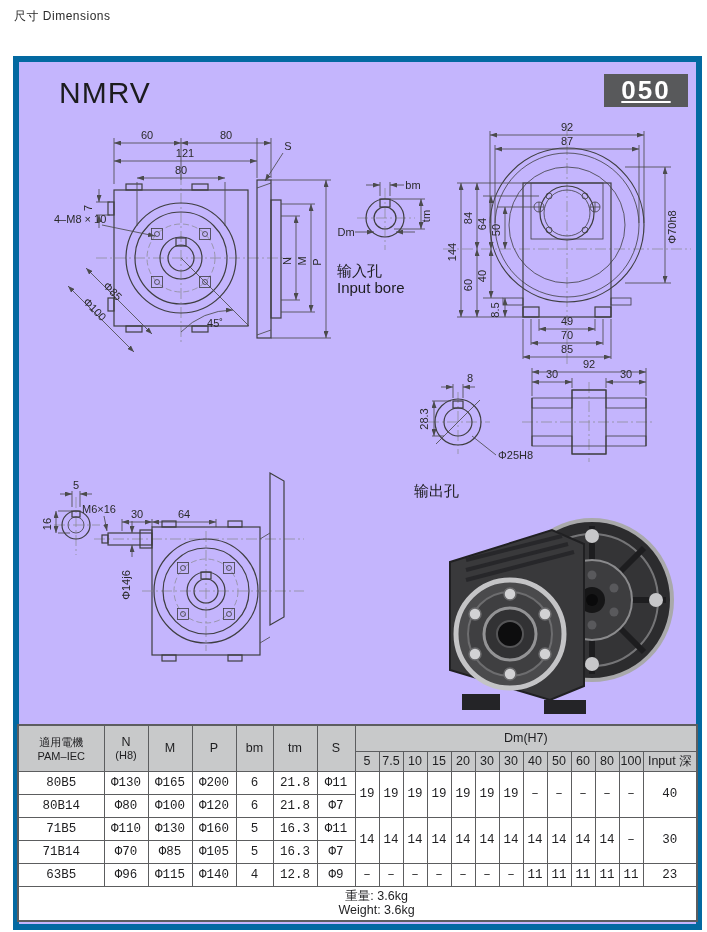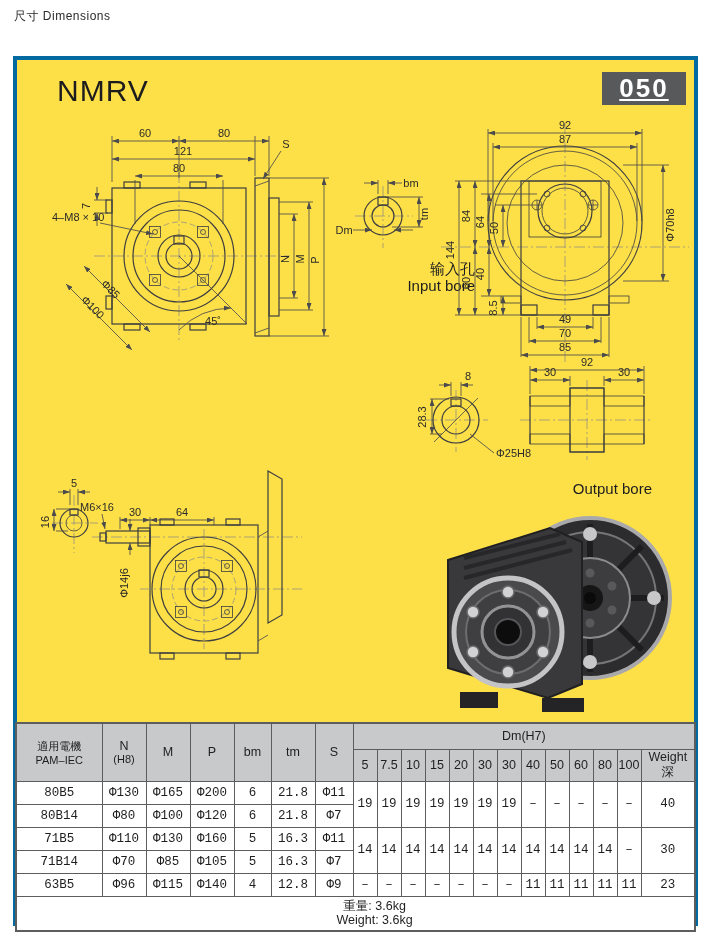--- a/index.html
+++ b/index.html
@@ -4,39 +4,39 @@
 <style>
   html,body{margin:0;padding:0;}
   body{
     width:707px;height:932px;position:relative;background:#ffffff;
     font-family:"Liberation Sans","DejaVu Sans",sans-serif;color:#222;
     overflow:hidden;
   }
   .page-title{position:absolute;left:14px;top:8px;font-size:12px;color:#2b2b2b;letter-spacing:0.5px;}
   .panel{
     position:absolute;left:13px;top:56px;width:677px;height:862px;
-    border:4px solid #0369a1;background:#fde047;
+    border:6px solid #0369a1;background:#c4b5fd;
   }
   .model-heading{position:absolute;left:40px;top:14px;font-size:30px;color:#1c1c1e;letter-spacing:1px;}
   .vs-heading{position:absolute;left:40px;top:334px;font-size:24px;color:#1c1c1e;letter-spacing:0.5px;}
   .size-badge{
     position:absolute;left:585px;top:12px;width:84px;height:33px;background:#58595b;
     color:#fff;font-size:26px;font-weight:bold;display:flex;align-items:center;justify-content:center;
     letter-spacing:2px;
     text-decoration:underline;
   }
   .abs{position:absolute;}
   .draw text{font-size:11px;fill:#2a2a2a;text-anchor:middle;}
   .draw text.lbl{text-anchor:start;}
   .draw .ol{fill:none;stroke:#3e3e40;stroke-width:1.2;}
   .draw .ol2{fill:none;stroke:#3e3e40;stroke-width:0.8;}
   .draw .dim{fill:none;stroke:#4b4b4d;stroke-width:0.85;}
   .draw .cl{fill:none;stroke:#87888a;stroke-width:0.7;stroke-dasharray:11 3 2 3;}
   .draw .clc{fill:none;stroke:#87888a;stroke-width:0.7;stroke-dasharray:6 3;}
-  .caption{ text-align:right;font-size:15px;color:#1d1d1f;line-height:17px; }
+  .caption{ text-align:left;font-size:15px;color:#1d1d1f;line-height:17px; }
   
   .dim-table{
     position:absolute;left:-2px;top:662px;width:681px;border-collapse:collapse;table-layout:fixed;
     border:2px solid #5c5d5f;background:#fff;
   }
   .dim-table th,.dim-table td{
     border:1px solid #5c5d5f;text-align:center;vertical-align:middle;padding:0;
     font-weight:normal;font-size:12.5px;color:#1e1e20;
   }
   .dim-table thead th{background:#c8c9ca;}
@@ -350,21 +350,21 @@
       <line class="dim" x1="118" y1="14" x2="232" y2="14" marker-start="url(#arw)" marker-end="url(#arw)"></line>
       <text x="175" y="10">92</text>
       <line class="dim" x1="158" y1="20" x2="158" y2="30"></line>
         <line class="dim" x1="192" y1="20" x2="192" y2="30"></line>
       <line class="dim" x1="118" y1="24" x2="158" y2="24" marker-start="url(#arw)" marker-end="url(#arw)"></line>
       <text x="138" y="20">30</text>
       <line class="dim" x1="192" y1="24" x2="232" y2="24" marker-start="url(#arw)" marker-end="url(#arw)"></line>
       <text x="212" y="20">30</text>
     </svg>
     <div class="caption" style="margin-top:2px;">
-      <div>Output bore</div>
+      <div>输出孔</div>
     </div>
   </div>
 
   <svg class="abs" style="left:413px;top:440px;" width="250" height="220" viewBox="0 0 250 220">
 
     <circle cx="160" cy="98" r="80" fill="#2c2c2e" stroke="#a9a9ab" stroke-width="4"></circle>
     <circle cx="160" cy="98" r="66" fill="#343436" stroke="#757577" stroke-width="2"></circle>
     <g stroke="#1d1d1f" stroke-width="6">
       <line x1="160" y1="24" x2="160" y2="172"></line>
       <line x1="86" y1="98" x2="234" y2="98"></line>
@@ -457,21 +457,21 @@
         <th>10</th>
         <th>15</th>
         <th>20</th>
         <th>30</th>
         <th>30</th>
         <th>40</th>
         <th>50</th>
         <th>60</th>
         <th>80</th>
         <th>100</th>
-        <th>Weight 深</th>
+        <th>Input 深</th>
       </tr>
     </thead>
     <tbody>
       <tr class="row-b">
         <td>80B5</td>
         <td>Φ130</td>
         <td>Φ165</td>
         <td>Φ200</td>
         <td>6</td>
         <td>21.8</td>

